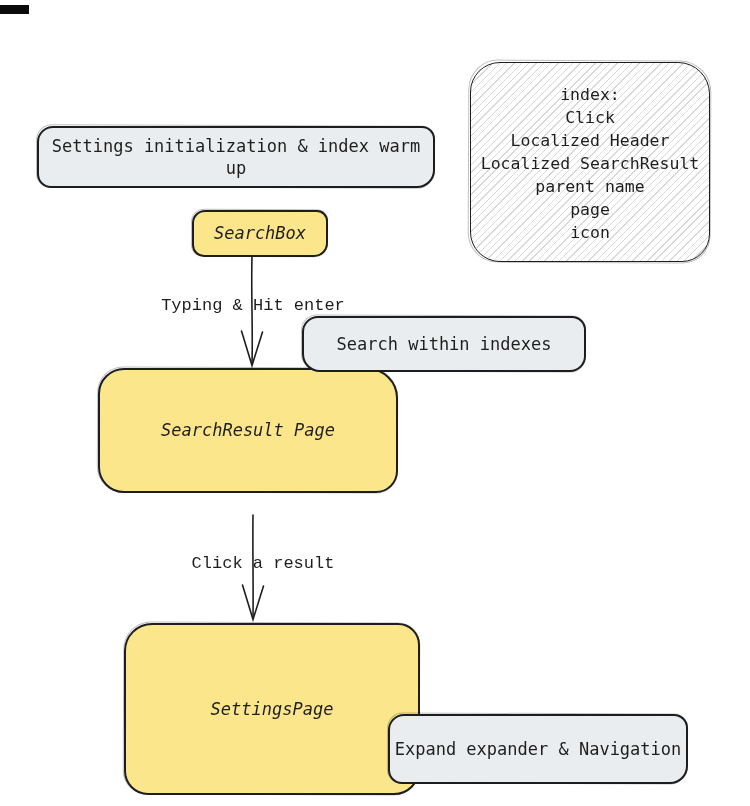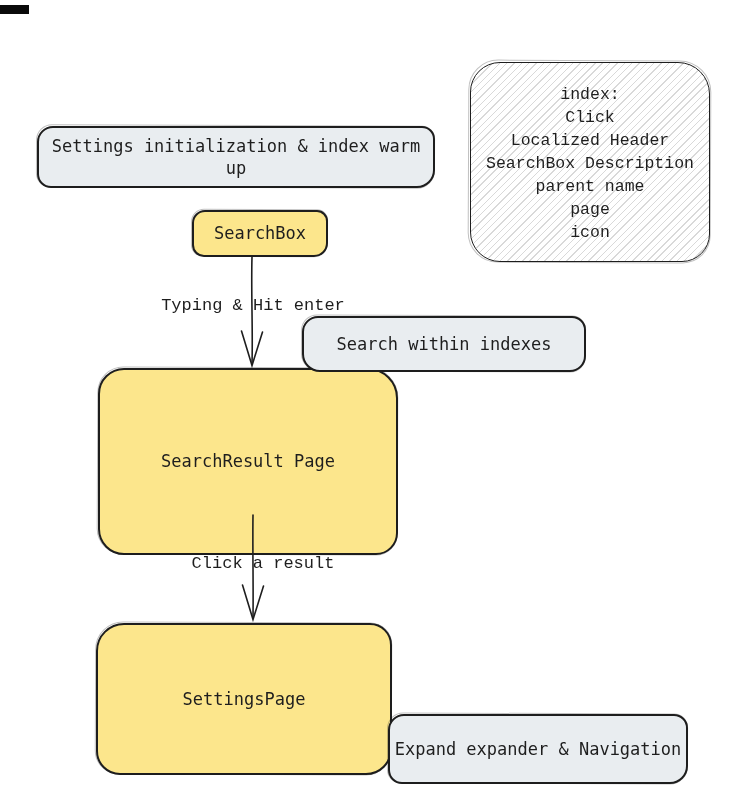--- a/index.html
+++ b/index.html
@@ -15,32 +15,32 @@
     border:2px solid var(--stroke,#1e1e1e);
     font-size:17px; line-height:1.3; z-index:1;
   }
   
   .node::before {
     content:""; position:absolute; inset:-3px -2px -2px -3px;
     border:1.3px solid var(--stroke,#1e1e1e); border-radius:inherit;
     opacity:.28; transform:rotate(.25deg); pointer-events:none;
   }
   .gray  { background:var(--node-gray,#e9edf0); }
-  .yellow{ background:var(--node-yellow,#fce68c); }
+  .yellow{ background:var(--node-yellow,#fce68c);font-style:italic; }
 
   .node-init          { left:37px;  top:110px; width:398px; height:62px;  border-radius:16px 13px 18px 14px; z-index:1;margin-top:16px; }
   .node-index-note    { left:470px; top:62px;  width:240px; height:200px; border-radius:30px 32px 28px 30px;
                         border-width:1.6px; z-index:2;
                         background:repeating-linear-gradient(135deg,#ffffff 0 4.2px,var(--hatch-line,#d9d9d9) 4.2px 5.2px);
                         flex-direction:column; font-size:16.5px; padding-top:2px; }
-  .node-index-note .line { line-height:23px; white-space:pre;font-family:Liberation Mono, monospace; }
+  .node-index-note .line { line-height:23px; white-space:pre; }
   .node-searchbox     { left:192px; top:210px; width:136px; height:47px;  border-radius:13px 11px 14px 12px; }
   .node-search-within { left:302px; top:316px; width:284px; height:56px;  border-radius:16px 14px 16px 18px; z-index:3; }
-  .node-search-result { left:98px;  top:368px; width:300px; height:187px; border-radius:26px 30px 22px 26px;text-align:center; }
-  .node-settings-page { left:96px; top:623px; width:296px; height:152px; border-radius:28px 22px 26px 24px; }
+  .node-search-result { left:98px;  top:368px; width:300px; height:125px; border-radius:26px 30px 22px 26px;text-align:center; }
+  .node-settings-page { left:124px; top:623px; width:296px; height:172px; border-radius:28px 22px 26px 24px; }
   .node-expand-nav    { left:388px; top:714px; width:300px; height:70px;  border-radius:16px 14px 18px 14px; z-index:3; }
 
   .edge-label {
     position:absolute; z-index:4; font-size:17px; text-align:center; white-space:nowrap;font-family:Liberation Mono, monospace;
   }
   .label-typing { left:158px; top:296px; width:190px; }
   .label-click  { left:180px; top:554px; width:150px;margin-left:8px; }
 
   .connectors { position:absolute; left:0; top:0; z-index:2; pointer-events:none; }
   .connectors path { fill:none; stroke:var(--stroke,#1e1e1e); stroke-width:1.6; stroke-linecap:round; }
@@ -55,21 +55,21 @@
   <div class="artifact-mark"></div>
 
   <div class="node gray node-init">
     <span>Settings initialization &amp; index warm up</span>
   </div>
 
   <div class="node node-index-note">
     <div class="line">index:</div>
     <div class="line">Click</div>
     <div class="line">Localized Header</div>
-    <div class="line">SearchBox Description</div>
+    <div class="line">Localized SearchResult</div>
     <div class="line">parent name</div>
     <div class="line">page</div>
     <div class="line">icon</div>
   </div>
 
   <div class="node yellow node-searchbox">
     <span>SearchBox</span>
   </div>
 
   <svg class="connectors" width="750" height="806" viewBox="0 0 750 806">

